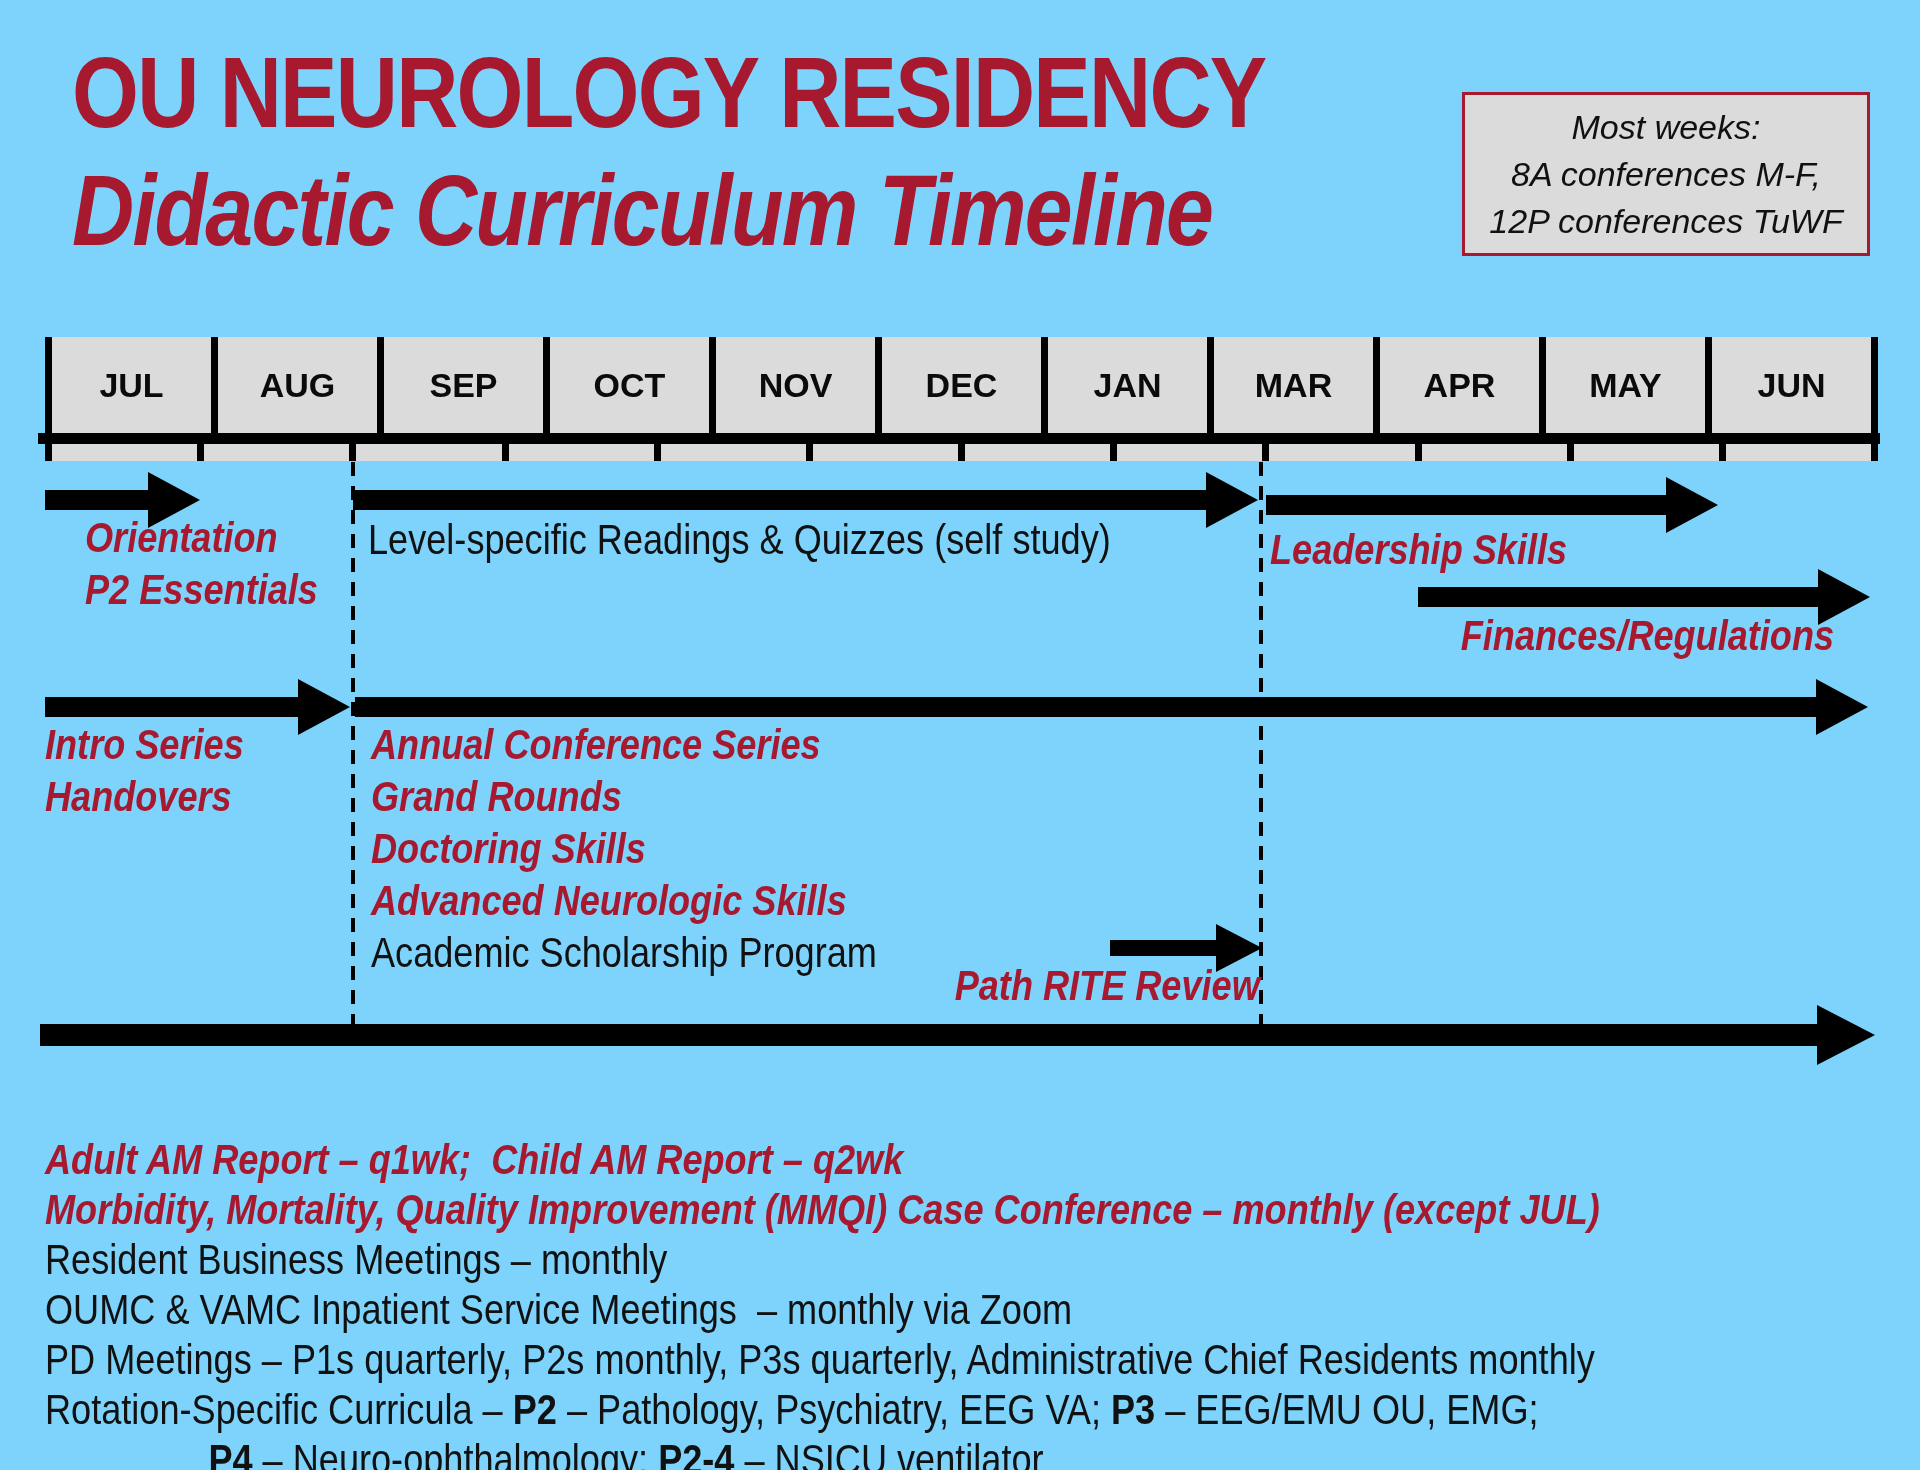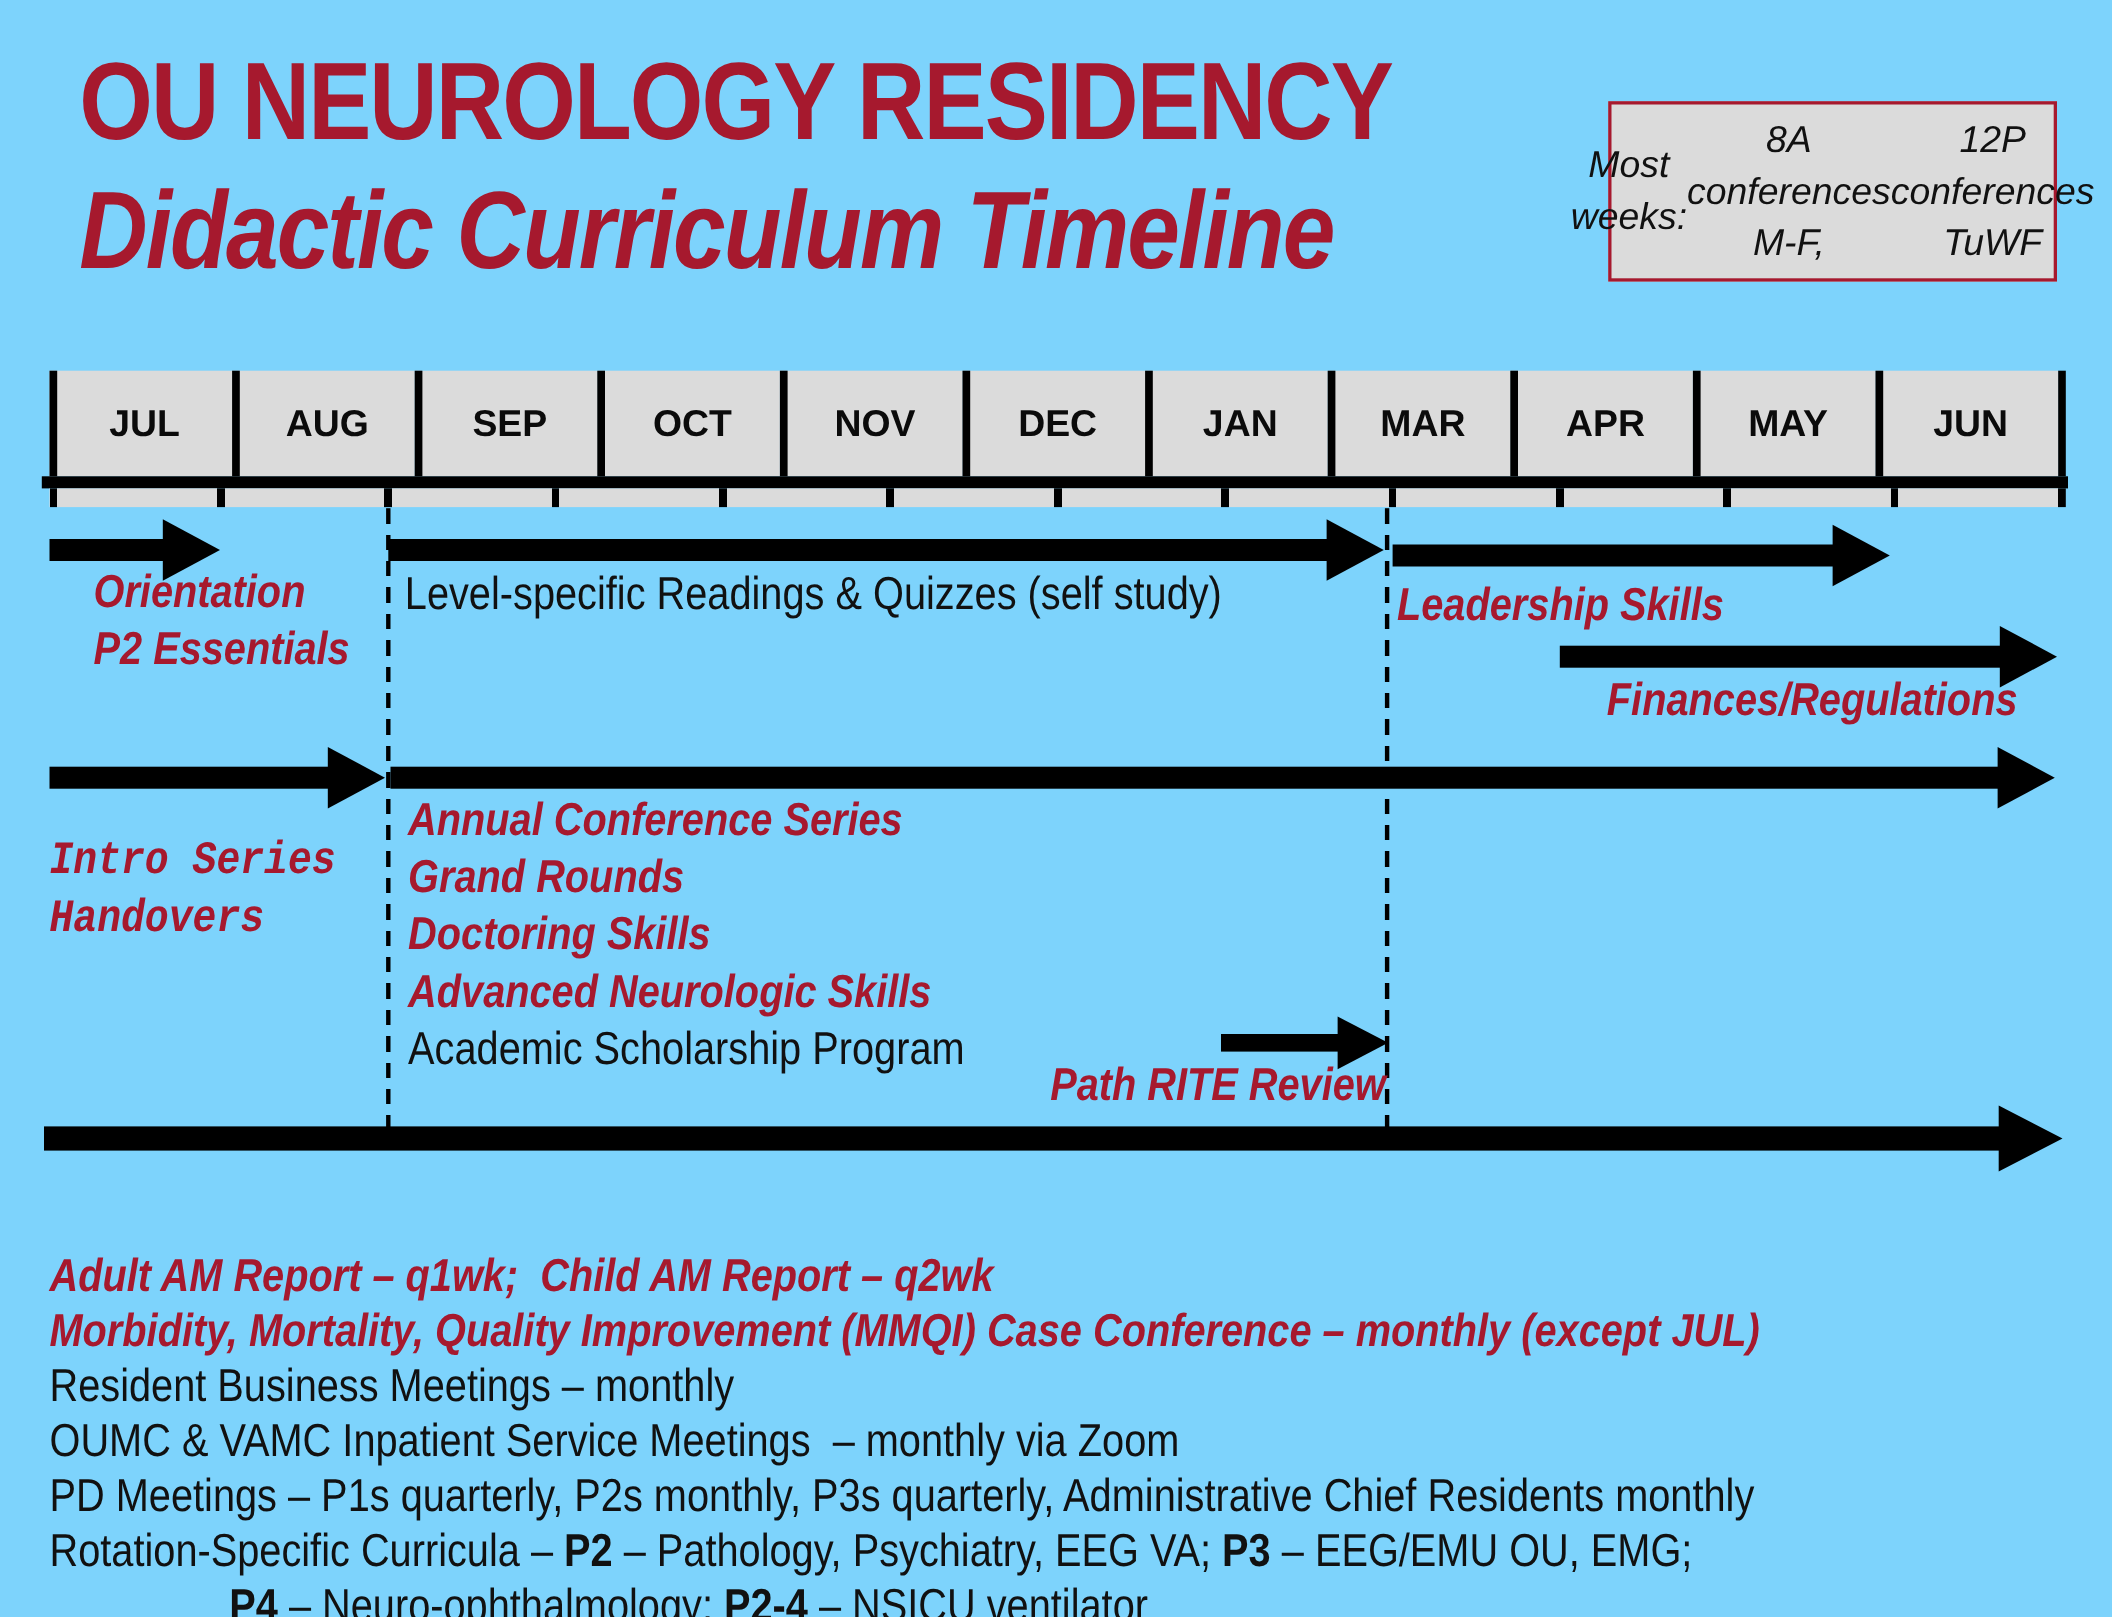--- a/index.html
+++ b/index.html
@@ -21,21 +21,21 @@
   }
   .title2{
     position:absolute;left:72px;top:158px;
     font-size:100px;font-weight:bold;font-style:italic;letter-spacing:-2px;line-height:1.05;
   }
 
   
   .note-box{
     position:absolute;left:1462px;top:92px;width:402px;height:158px;
     background:#DBDBDB;border:3px solid #A6192E;
-    display:flex;flex-direction:row;justify-content:center;align-items:center;
+    display:flex;flex-direction:column;justify-content:center;align-items:center;
     font-size:34px;font-style:italic;color:#111;line-height:47px;text-align:center;
   }
 
   
   .month-row{
     position:absolute;left:45px;top:337px;width:1826px;height:96px;
     display:flex;border-right:7px solid #000;
   }
   .month-cell{
     flex:1;background:#DBDBDB;border-left:7px solid #000;
@@ -79,21 +79,21 @@
   .a-pathrite{left:1110px;top:924px;width:152px;}
   .a-bottom{left:40px;top:1005px;width:1835px;}
 
   
   .lbl{position:absolute;font-size:42px;line-height:52px;color:#111;}
   .lbl.red{color:#A6192E;font-weight:bold;font-style:italic;}
   .lbl-orientation{left:45px;top:512px;margin-left:40px;}
   .lbl-level{left:368px;top:514px;}
   .lbl-leadership{left:1270px;top:524px;}
   .lbl-finances{right:86px;top:610px;text-align:right;}
-  .lbl-intro{left:45px;top:757px;font-family:Liberation Mono, monospace;}
+  .lbl-intro{left:45px;top:719px;}
   .lbl-series{left:371px;top:719px;}
   .lbl-series .black-item{color:#111;font-weight:normal;font-style:normal;}
   .lbl-pathrite{right:660px;top:960px;text-align:right;}
 
   
   .footer-block{position:absolute;left:45px;top:1099px;width:1850px;font-size:42px;line-height:50px;color:#111;margin-top:36px;}
   .footer-line{white-space:pre;transform:scaleX(0.86);transform-origin:0 50%;}
   .footer-line.red{color:#A6192E;font-weight:bold;font-style:italic;}
   .footer-line.indent{padding-left:190px;}
   .footer-line .b{font-weight:bold;}

